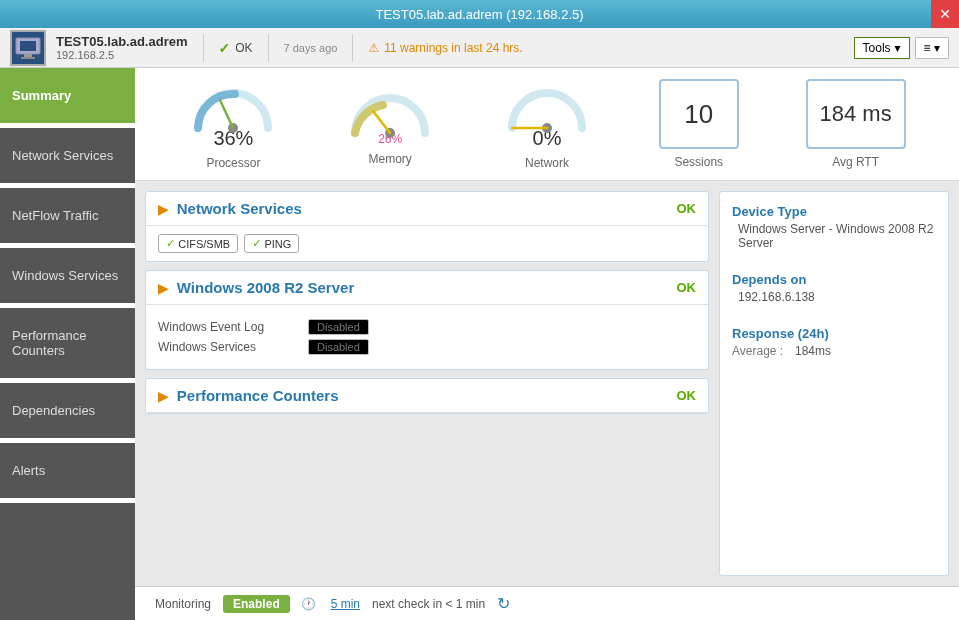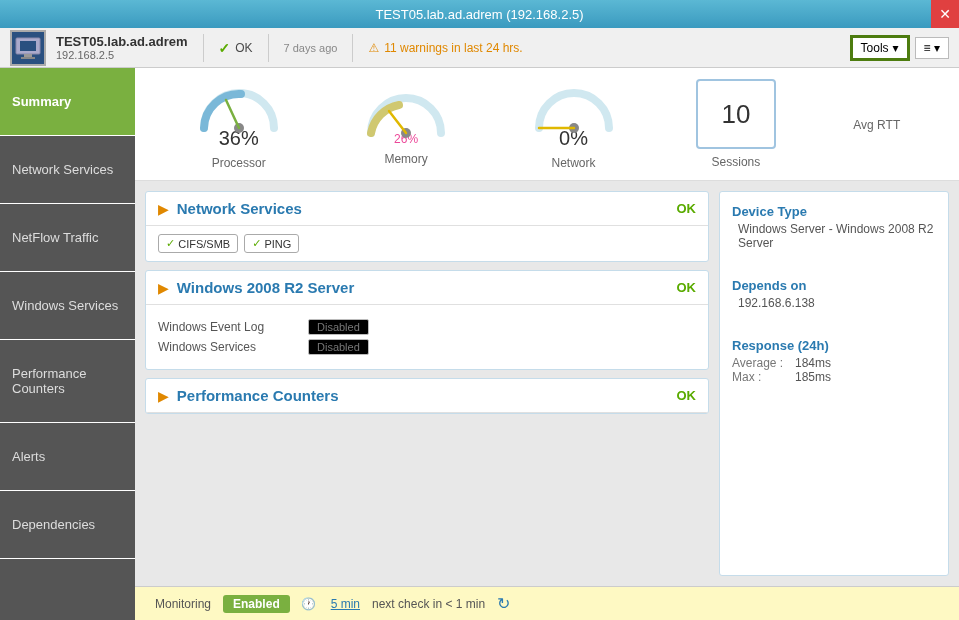--- a/index.html
+++ b/index.html
@@ -55,21 +55,21 @@
     }
     .header-hostname { font-weight: bold; font-size: 13px; color: #333; }
     .header-ip { font-size: 11px; color: #666; }
     .header-divider { width: 1px; background: #ccc; height: 28px; margin: 0 5px; }
     .header-status { display: flex; align-items: center; gap: 5px; color: #4a4a4a; font-size: 12px; }
     .status-ok { color: #5aab00; font-weight: bold; font-size: 14px; }
     .header-warnings { display: flex; align-items: center; gap: 5px; color: #e08800; font-size: 12px; }
     .header-right { margin-left: auto; display: flex; align-items: center; gap: 5px; }
     .tools-btn {
       background: white;
-      border: 3px solid #4d7c0f;
+      border: 1px solid #4d7c0f;
       padding: 3px 8px;
       font-size: 12px;
       cursor: pointer;
       display: flex;
       align-items: flex-start;
       gap: 4px;
     }
     .menu-btn {
       background: white;
       border: 1px solid #bbb;
@@ -86,25 +86,25 @@
 
     
     .sidebar {
       width: 135px;
       background: #555;
       flex-shrink: 0;
       display: flex;
       flex-direction: column;
     }
     .sidebar-item {
-      padding: 26px 12px;
+      padding: 20px 12px;
       color: #ddd;
       cursor: pointer;
       font-size: 13px;
-      border-bottom: 1px solid #ffffff;
+      border-bottom: 5px solid #ffffff;
     }
     .sidebar-item.active { background: #7ab040; color: white; font-weight: bold; }
 
     
     .content-area {
       flex: 1;
       background: #e8e8e8;
       overflow-y: auto;
       display: flex;
       flex-direction: column;
@@ -167,21 +167,21 @@
     }
     .left-panels { flex: 1; display: flex; flex-direction: column; gap: 8px; }
     .right-panel {
       width: 230px;
       background: white;
       border: 1px solid #c5dcea;
       border-radius: 3px;
       padding: 12px;
       display: flex;
       flex-direction: column;
-      gap: 28px;
+      gap: 22px;
     }
 
     
     .service-panel {
       background: white;
       border: 1px solid #c5dcea;
       border-radius: 3px;
       overflow: hidden;
     }
     .service-panel-header {
@@ -227,21 +227,21 @@
 
     
     .rp-section { }
     .rp-title { color: #2a7ab0; font-size: 13px; font-weight: bold; margin-bottom: 3px; }
     .rp-value { font-size: 12px; color: #555; padding-left: 6px; }
     .rp-row { display: flex; gap: 8px; font-size: 12px; color: #555; }
     .rp-row-label { color: #777; width: 55px; }
 
     
     .footer {
-      background: #fef9c3;
+      background: #ffffff;
       border-top: 1px solid #ccc;
       height: 34px;
       display: flex;
       align-items: center;
       padding: 12px 20px;
       gap: 12px;
       font-size: 12px;
       color: #555;
       flex-shrink: 0;
     }
@@ -318,24 +318,24 @@
     <div class="sidebar-item">
       <span>NetFlow Traffic</span>
     </div>
     <div class="sidebar-item">
       <span>Windows Services</span>
     </div>
     <div class="sidebar-item">
       <span>Performance Counters</span>
     </div>
     <div class="sidebar-item">
+      <span>Dependencies</span>
+    </div>
+    <div class="sidebar-item">
       <span>Alerts</span>
-    </div>
-    <div class="sidebar-item">
-      <span>Dependencies</span>
     </div>
   </div>
 
   <div class="content-area">
 
     <div class="metrics-row">
 
       <div class="metric-item">
         <div class="gauge-container">
           <svg class="gauge-svg" viewBox="0 0 90 55">
@@ -379,20 +379,23 @@
       </div>
 
       <div class="metric-item">
         <div class="sessions-box">
           <div class="sessions-value">10</div>
         </div>
         <div class="metric-label">Sessions</div>
       </div>
 
       <div class="metric-item">
+        <div class="avgrtt-box">
+          <div class="avgrtt-value">184 ms</div>
+        </div>
         <div class="metric-label">Avg RTT</div>
       </div>
 
     </div>
 
     <div class="panels-area">
 
       <div class="left-panels">
 
         <div class="service-panel">
@@ -456,24 +459,20 @@
           <div class="rp-title">Depends on</div>
           <div class="rp-value">192.168.6.138</div>
         </div>
 
         <div class="rp-section">
           <div class="rp-title">Response (24h)</div>
           <div class="rp-row">
             <span class="rp-row-label">Average :</span>
             <span>184ms</span>
           </div>
-          <div class="rp-row">
-            <span class="rp-row-label">Max :</span>
-            <span>185ms</span>
-          </div>
         </div>
 
       </div>
 
     </div>
 
     <div class="footer">
       <span>Monitoring</span>
       <span class="enabled-badge">Enabled</span>
       <span class="clock-icon">🕐</span>

